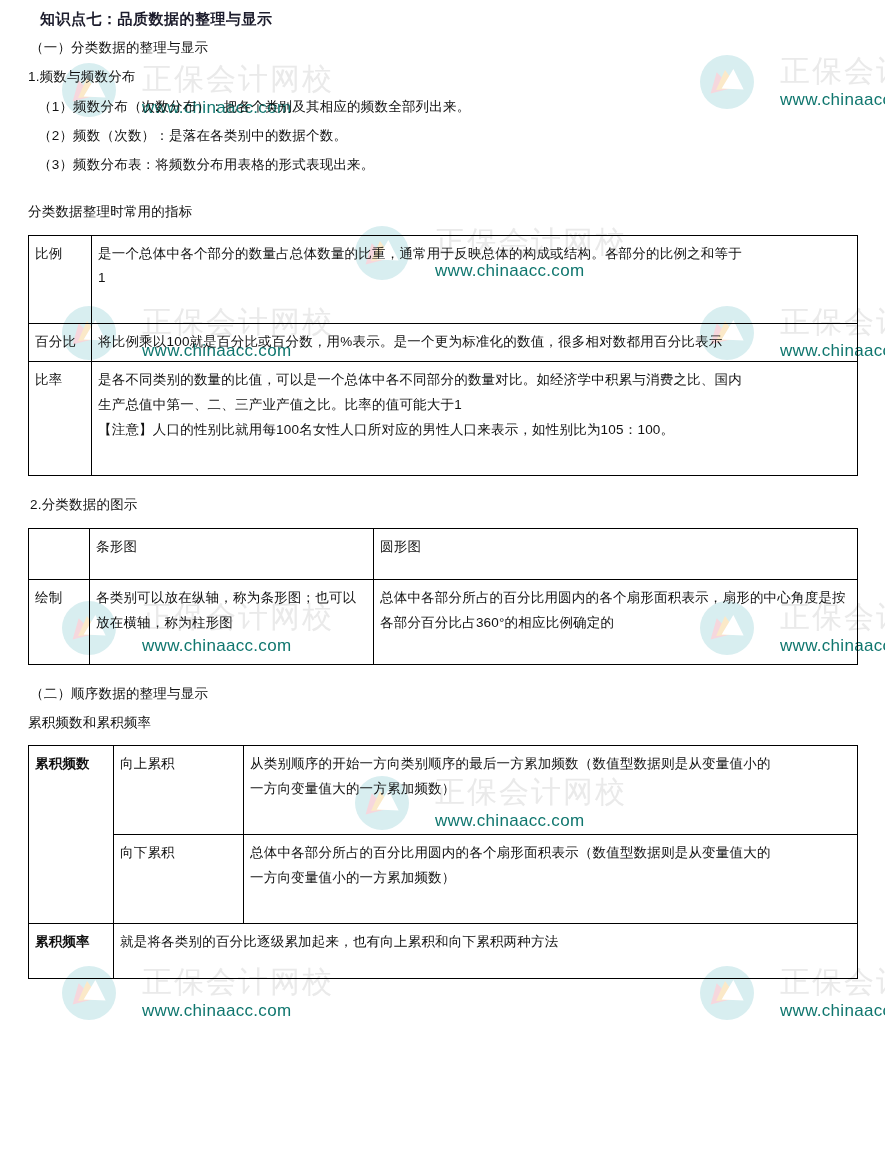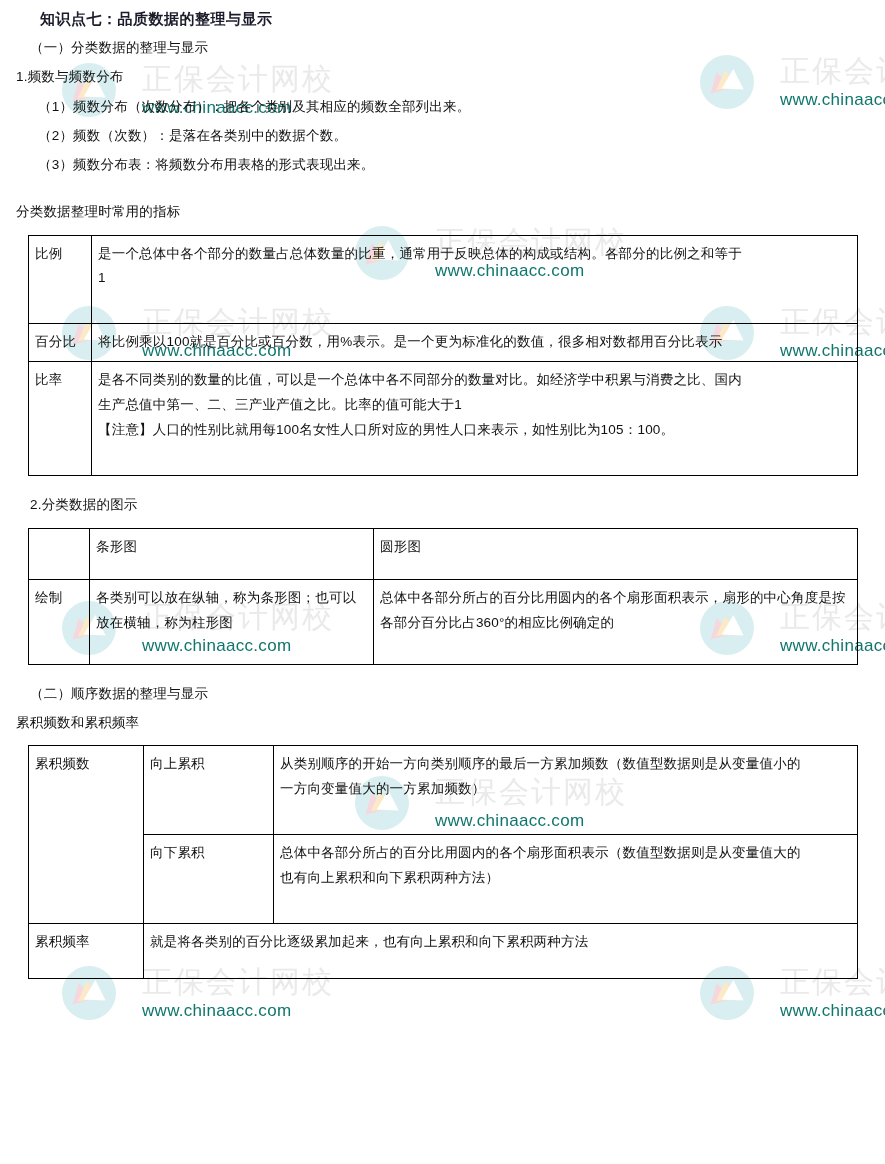--- a/index.html
+++ b/index.html
@@ -80,21 +80,21 @@
   }
 
   p.para {
     margin: 0;
     padding: 9px 0 0 38px;
     font-size: 13.5px;
     line-height: 1.5;
     color: #111111;
     letter-spacing: 0.2px;
   }
-  p.para.tight { padding-left: 16px; }
+  p.para.tight { padding-left: 28px; }
   p.para.lead  { padding-left: 30px; }
 
   .spacer-lg { height: 18px; }
   .spacer-md { height: 10px; }
 
   table.ktable {
     border-collapse: collapse;
     margin: 12px 0 0 28px;
     width: 830px;
     table-layout: fixed;
@@ -115,21 +115,21 @@
   
   .t1 .c1 { width: 63px; }
   .t1 .c2 { width: auto; }
 
   
   .t2 .c1 { width: 61px; }
   .t2 .c2 { width: 284px; font-family: Liberation Serif, serif; }
   .t2 .c3 { width: auto; margin-left: 27px; }
 
   
-  .t3 .c1 { width: 115px; }
+  .t3 .c1 { width: 85px; font-weight: bold; }
   .t3 .c2 { width: 130px; }
   .t3 .c3 { width: auto; }
 
   .cell-line { display: block; }
   .cell-pad-b { padding-bottom: 26px; }
 </style>
 </head>
 <body>
 
 <div class="wm-layer">
@@ -338,21 +338,21 @@
         <td class="c2 vmid">向上累积</td>
         <td class="c3" style="height:76px;">
           <span class="cell-line">从类别顺序的开始一方向类别顺序的最后一方累加频数（数值型数据则是从变量值小的</span>
           <span class="cell-line">一方向变量值大的一方累加频数）</span>
         </td>
       </tr>
       <tr>
         <td class="c2 vmid">向下累积</td>
         <td class="c3" style="height:76px;">
           <span class="cell-line">总体中各部分所占的百分比用圆内的各个扇形面积表示（数值型数据则是从变量值大的</span>
-          <span class="cell-line">也有向上累积和向下累积两种方法）</span>
+          <span class="cell-line">一方向变量值小的一方累加频数）</span>
         </td>
       </tr>
       <tr>
         <td class="c1 vmid">累积频率</td>
         <td class="c3" colspan="2" style="height:42px;">就是将各类别的百分比逐级累加起来，也有向上累积和向下累积两种方法</td>
       </tr>
     </tbody>
   </table>
 
 </div>

